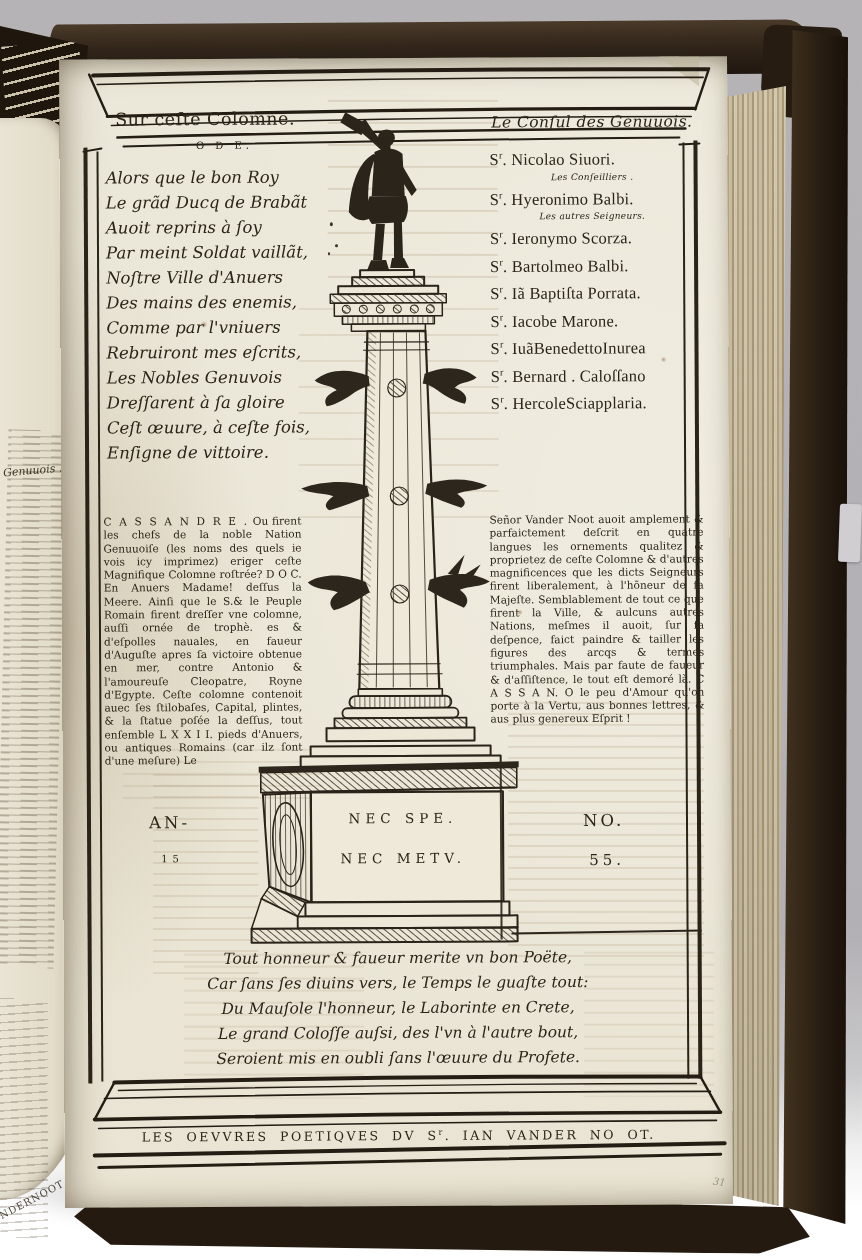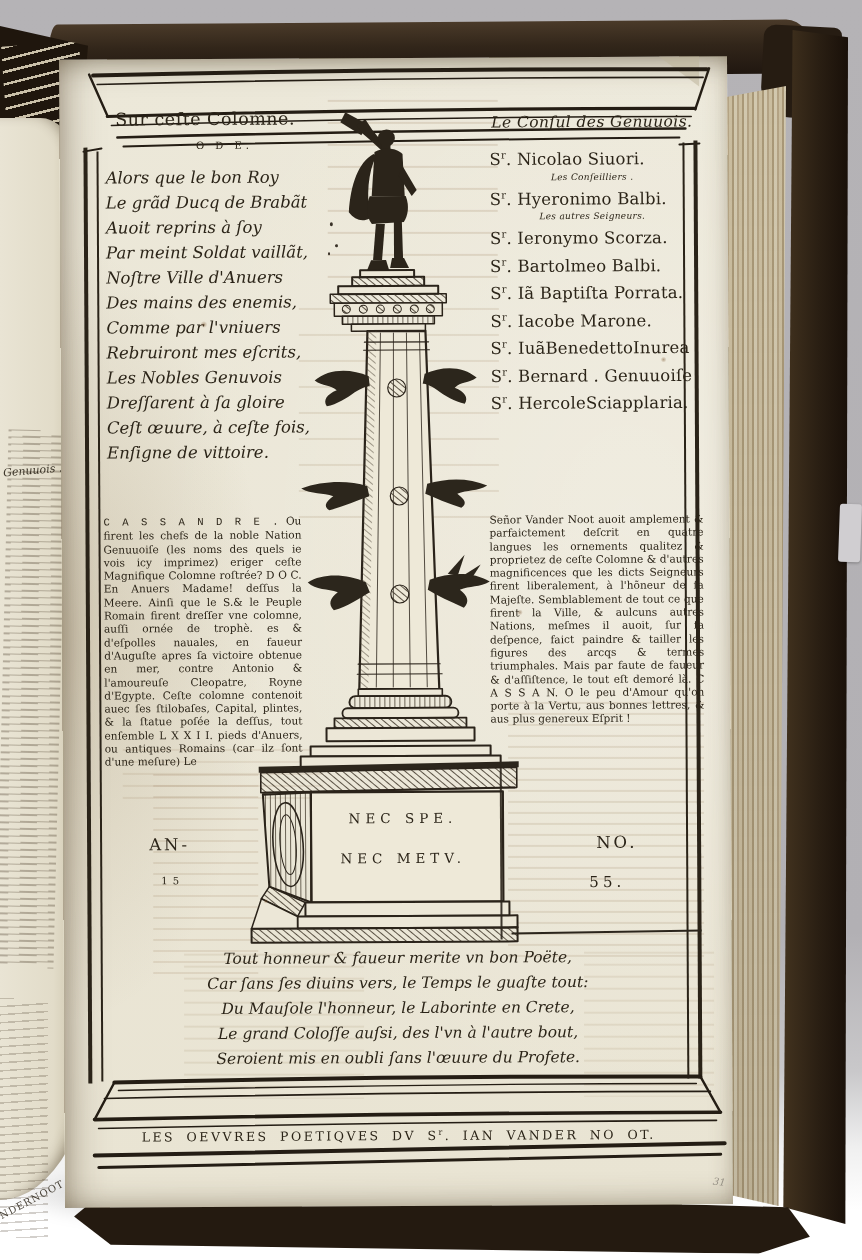--- a/index.html
+++ b/index.html
@@ -66,34 +66,34 @@
   .rail.r-in{left:623px;top:86px;width:1.5px;height:936px;}
   .rail.r-out{left:634px;top:84px;width:3.5px;height:938px;}
   
   .ink{color:#2b2418;}
   .sur-title{position:absolute;left:56px;top:50px;font-size:17.5px;letter-spacing:.5px;}
   .ode-label{position:absolute;left:60px;top:81px;width:210px;text-align:center;
     font-size:10px;letter-spacing:4px;}
   .ode-lines{position:absolute;left:46px;top:106px;font-style:italic;font-size:16.5px;line-height:25px;white-space:nowrap;}
   .consul-title{position:absolute;left:432px;top:56px;font-style:italic;font-size:15.5px;letter-spacing:.4px;white-space:nowrap;}
   .consul-list{position:absolute;left:430px;top:86px;width:238px;}
-  .consul-name{font-size:16.5px;line-height:23px;white-space:nowrap;letter-spacing:.2px;}
+  .consul-name{font-size:16.5px;line-height:23px;white-space:nowrap;letter-spacing:.2px;font-family:Liberation Serif, serif;}
   .consul-name sup{font-size:10px;}
   .consul-sub{font-style:italic;font-size:9px;line-height:12px;text-align:center;width:205px;letter-spacing:.3px;}
   .par{position:absolute;font-size:10.6px;line-height:13.3px;text-align:justify;}
   .par-left{left:42px;top:456px;width:198px;}
   .par-right{left:428px;top:456px;width:214px;}
-  .par .lead{letter-spacing:2px;font-family:Liberation Mono, monospace;}
+  .par .lead{letter-spacing:2px;}
   .nec{position:absolute;left:240px;width:200px;text-align:center;font-size:13.5px;letter-spacing:5px;white-space:nowrap;}
   .nec1{top:752px;}
   .nec2{top:792px;}
-  .anno{position:absolute;font-size:16.5px;letter-spacing:3px;white-space:nowrap;margin-top:22px;}
+  .anno{position:absolute;font-size:16.5px;letter-spacing:3px;white-space:nowrap;}
   .an1{left:86px;top:754px;}
   .an2{left:98px;top:794px;font-size:10px;letter-spacing:5px;}
-  .no1{left:533px;top:754px;}
+  .no1{left:520px;top:754px;}
   .no2{left:526px;top:794px;font-size:15px;letter-spacing:4px;}
   .divider-v{position:absolute;left:437px;top:710px;width:1.5px;height:172px;background:#2b251c;opacity:.9;}
   .ground-line{position:absolute;left:448px;top:874px;width:190px;height:2px;background:#2b251c;transform:rotate(-.6deg);}
   .verse-lines{position:absolute;left:0;top:888px;width:668px;text-align:center;
     font-style:italic;font-size:15.5px;line-height:25px;}
   .footer-text{position:absolute;left:0;top:1070px;width:668px;text-align:center;
     font-size:12.5px;letter-spacing:2.5px;word-spacing:5px;white-space:nowrap;}
   .footer-text sup{font-size:8px;}
   .pencil{position:absolute;left:648px;top:1120px;font-style:italic;font-size:10px;
     color:rgba(95,90,82,.55);transform:rotate(8deg);}
@@ -297,21 +297,21 @@
     <div class="consul-list" id="consul-list">
         <div class="consul-name ink"><span>S</span><sup>r</sup><span>. </span><span>Nicolao Siuori.</span></div>
         <div class="consul-sub ink">Les Conſeilliers .</div>
         <div class="consul-name ink"><span>S</span><sup>r</sup><span>. </span><span>Hyeronimo Balbi.</span></div>
         <div class="consul-sub ink">Les autres Seigneurs.</div>
         <div class="consul-name ink"><span>S</span><sup>r</sup><span>. </span><span>Ieronymo Scorza.</span></div>
         <div class="consul-name ink"><span>S</span><sup>r</sup><span>. </span><span>Bartolmeo Balbi.</span></div>
         <div class="consul-name ink"><span>S</span><sup>r</sup><span>. </span><span>Iã Baptiſta Porrata.</span></div>
         <div class="consul-name ink"><span>S</span><sup>r</sup><span>. </span><span>Iacobe Marone.</span></div>
         <div class="consul-name ink"><span>S</span><sup>r</sup><span>. </span><span>IuãBenedettoInurea</span></div>
-        <div class="consul-name ink"><span>S</span><sup>r</sup><span>. </span><span>Bernard . Genuuoiſe</span></div>
+        <div class="consul-name ink"><span>S</span><sup>r</sup><span>. </span><span>Bernard . Caloſſano</span></div>
         <div class="consul-name ink"><span>S</span><sup>r</sup><span>. </span><span>HercoleSciapplaria.</span></div>
       </div>
 
     <div class="par par-left ink"><span class="lead">C A S S A N D R E .</span><span> Ou firent les chefs de la noble Nation Genuuoiſe (les noms des quels ie vois icy imprimez) eriger ceſte Magnifique Colomne roſtrée? D O C. En Anuers Madame! deſſus la Meere. Ainſi que le S.&amp; le Peuple Romain firent dreſſer vne colomne, auſſi ornée de trophè. es &amp; d'eſpolles nauales, en faueur d'Auguſte apres ſa victoire obtenue en mer, contre Antonio &amp; l'amoureuſe Cleopatre, Royne d'Egypte. Ceſte colomne contenoit auec ſes ſtilobaſes, Capital, plintes, &amp; la ſtatue poſée la deſſus, tout enſemble L X X I I. pieds d'Anuers, ou antiques Romains (car ilz ſont d'une meſure) Le</span></div>
     <div class="par par-right ink"><span>Señor Vander Noot auoit amplement &amp; parfaictement deſcrit en quatre langues les ornements qualitez &amp; proprietez de ceſte Colomne &amp; d'autres magnificences que les dicts Seigneurs firent liberalement, à l'hõneur de ſa Majeſte. Semblablement de tout ce que firent la Ville, &amp; aulcuns autres Nations, meſmes il auoit, ſur ſa deſpence, faict paindre &amp; tailler les figures des arcqs &amp; termes triumphales. Mais par faute de faueur &amp; d'aſſiſtence, le tout eſt demoré là. C A S S A N. O le peu d'Amour qu'on porte à la Vertu, aus bonnes lettres, &amp; aus plus genereux Eſprit !</span></div>
 
     <div class="nec nec1 ink">NEC SPE.</div>
     <div class="nec nec2 ink">NEC METV.</div>
     <div class="anno an1 ink">AN-</div>
     <div class="anno an2 ink">15</div>

